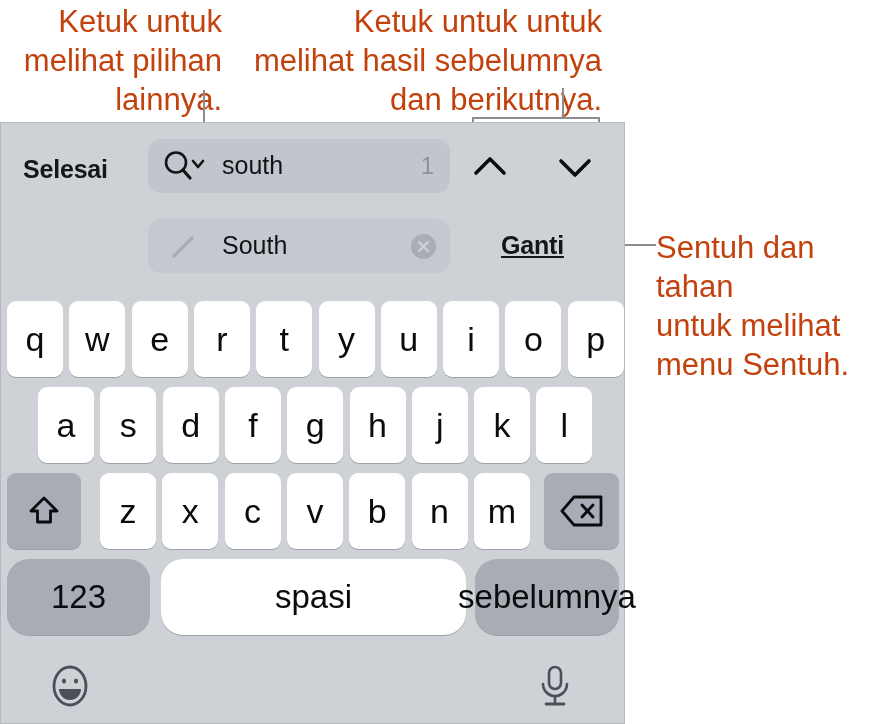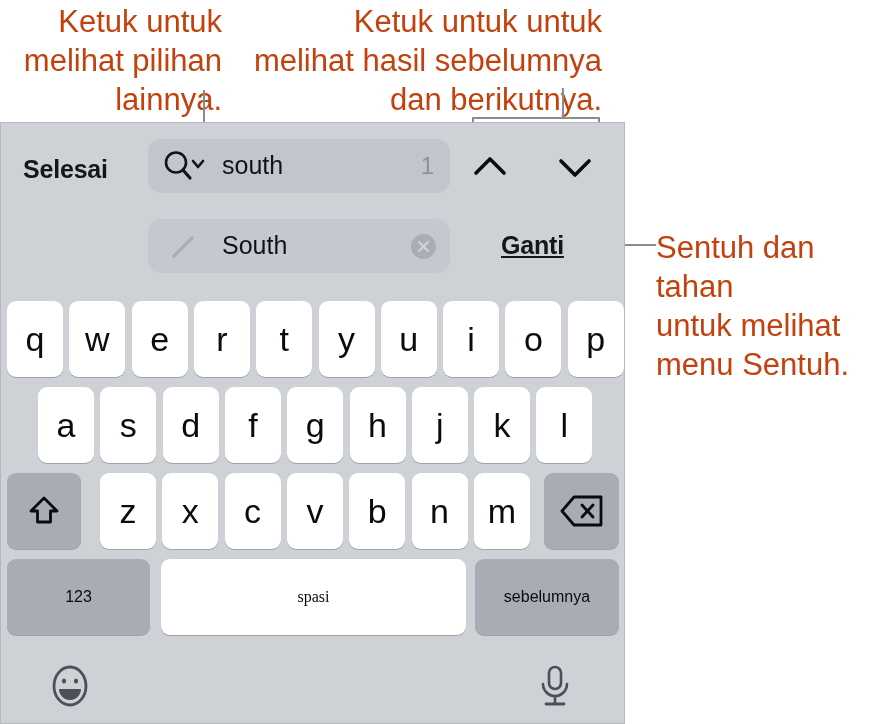--- a/index.html
+++ b/index.html
@@ -238,21 +238,22 @@
     color: #0a0b0d;
     box-sizing: border-box;
     cursor: pointer;
     user-select: none;
   }
   .key.modifier {
     background: #a8adb5;
     box-shadow: 0 1px 0 rgba(120,125,132,0.55);
   }
   .key.label-key {
-    font-size: 16px;
+    font-size: 33px;
+    border-radius: 22px;
   }
 
   
   #kb-bottom-row {
     position: absolute;
     top: 528px;
     width: 624px;
     height: 72px;
   }
   #emoji-button {
@@ -382,21 +383,21 @@
       <div class="key modifier" style="left: 543px; width: 75px;">
         <svg width="46" height="34" viewBox="0 0 46 34">
           <path d="M15 3 L42 3 L42 31 L15 31 L3 17 Z" fill="none" stroke="#0a0b0d" stroke-width="2.8" stroke-linejoin="round"></path>
           <line x1="23" y1="11" x2="34" y2="23" stroke="#0a0b0d" stroke-width="2.8" stroke-linecap="round"></line>
           <line x1="34" y1="11" x2="23" y2="23" stroke="#0a0b0d" stroke-width="2.8" stroke-linecap="round"></line>
         </svg>
       </div>
     </div>
   <div class="kb-row" id="kb-row-4">
       <div class="key modifier label-key" style="left: 6px; width: 143px;">123</div>
-      <div class="key label-key" style="left: 160px; width: 305px; font-family: Liberation Serif, serif;">spasi</div>
+      <div class="key label-key" style="left: 160px; width: 305px;">spasi</div>
       <div class="key modifier label-key" style="left: 474px; width: 144px;">sebelumnya</div>
     </div>
 
   <div id="kb-bottom-row">
     <div id="emoji-button">
       <svg width="42" height="46" viewBox="0 0 42 46">
         <ellipse cx="21" cy="23" rx="16" ry="19" fill="none" stroke="#4b5058" stroke-width="2.8"></ellipse>
         <ellipse cx="15" cy="18" rx="2.1" ry="2.6" fill="#4b5058"></ellipse>
         <ellipse cx="27" cy="18" rx="2.1" ry="2.6" fill="#4b5058"></ellipse>
         <path d="M10 26 A 11 11 0 0 0 32 26 Z" fill="#4b5058"></path>

